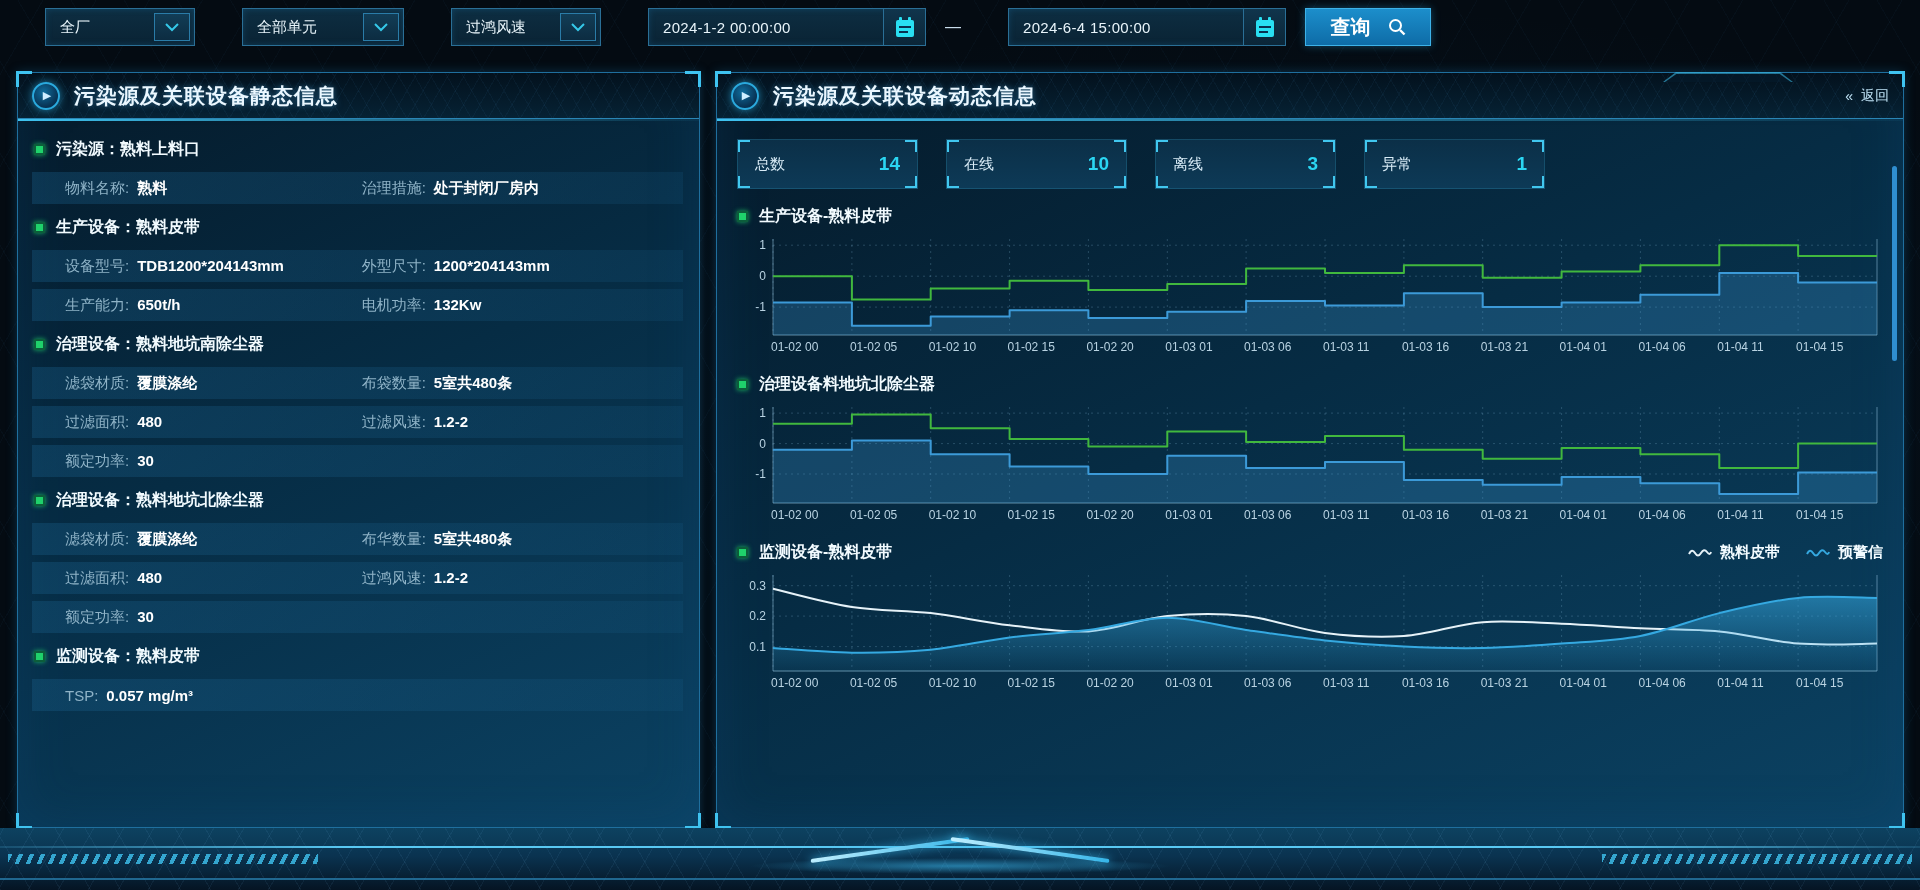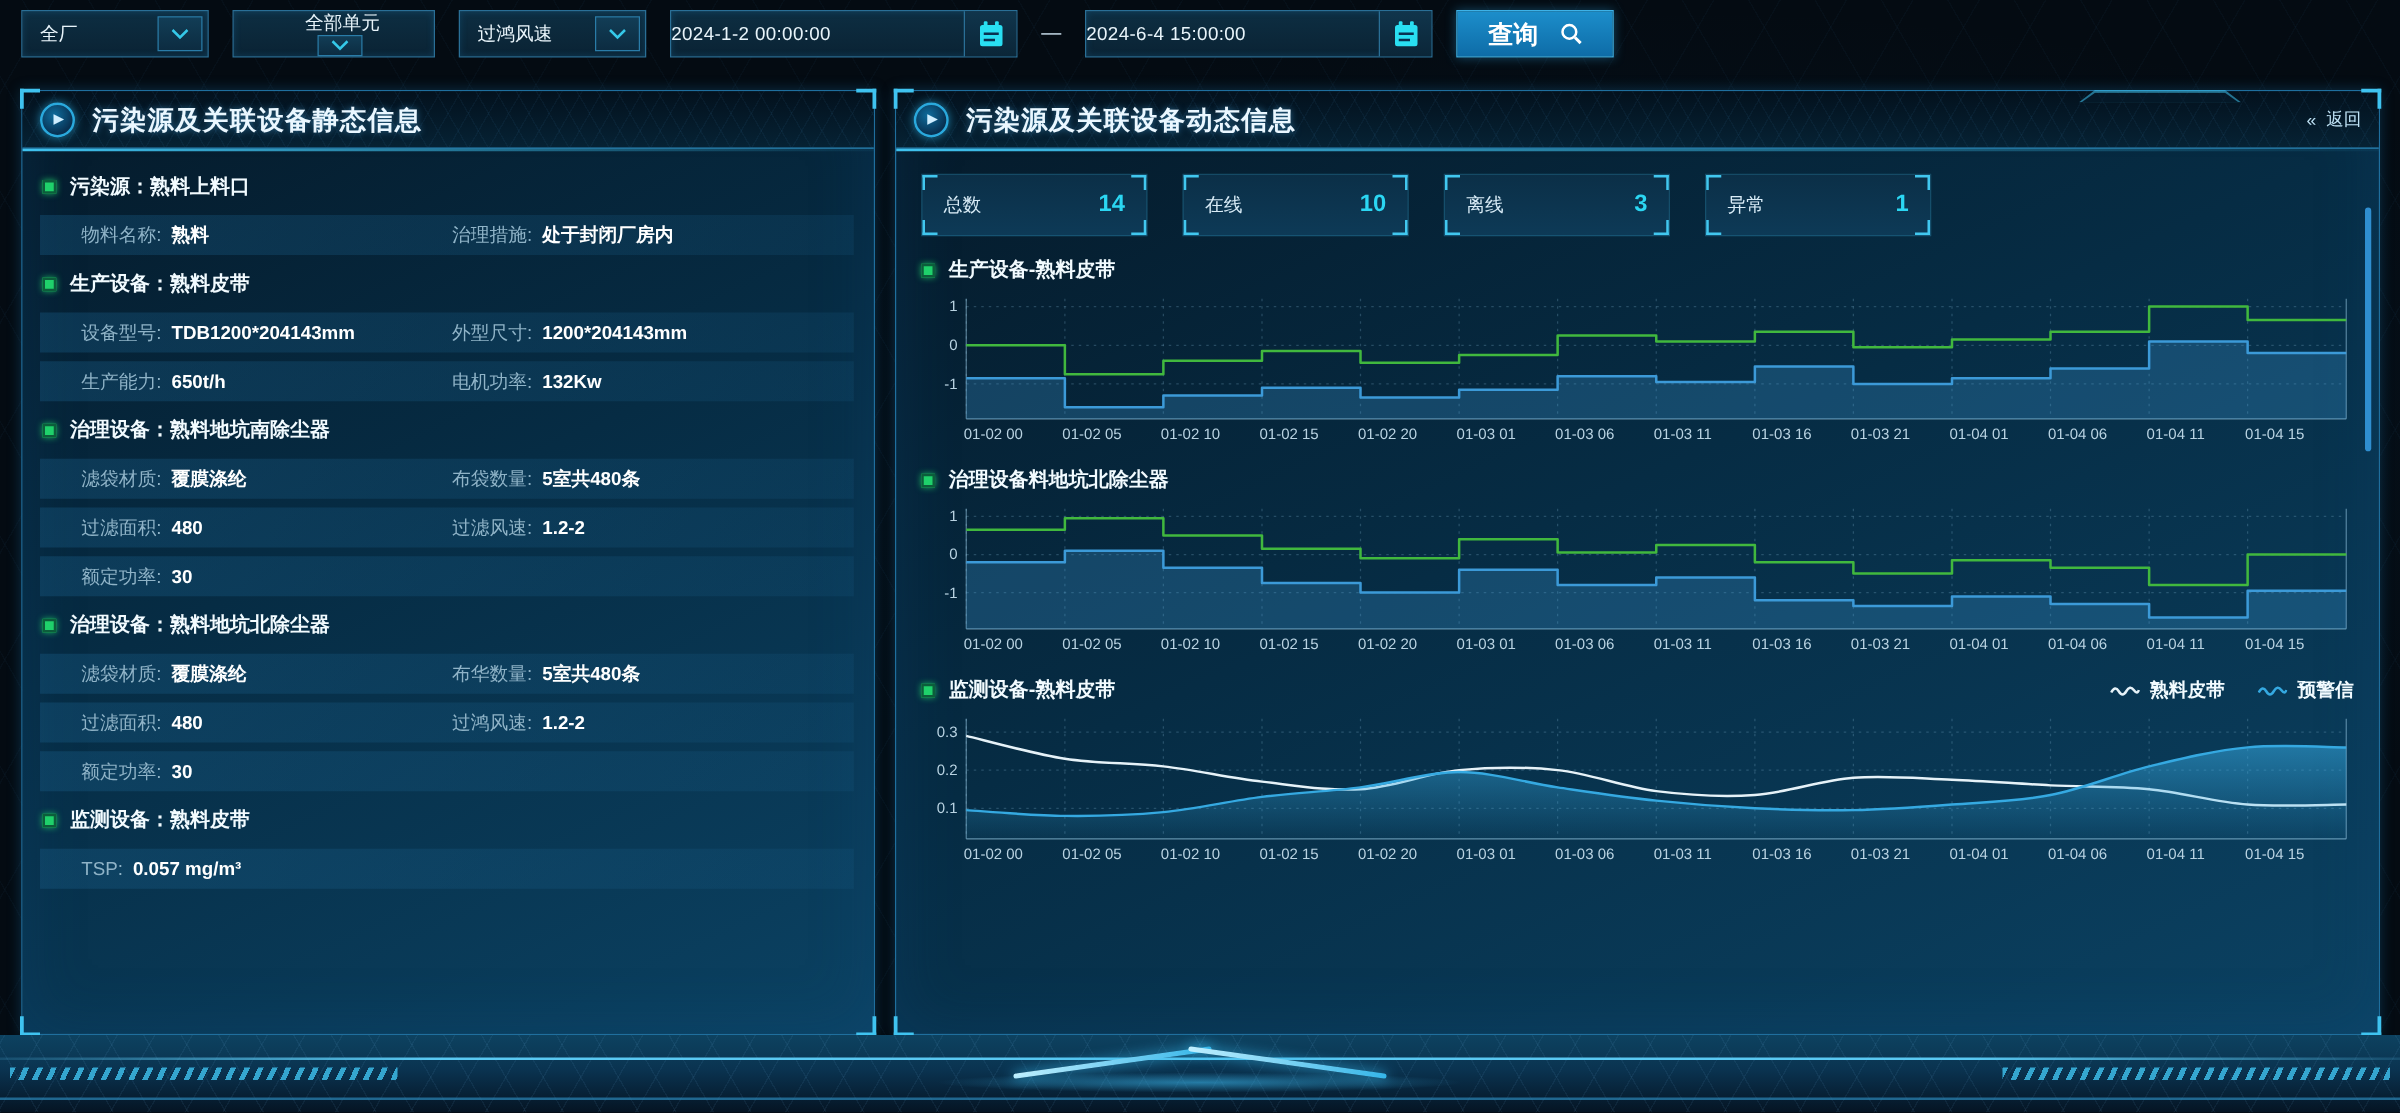--- a/index.html
+++ b/index.html
@@ -18,29 +18,30 @@
       radial-gradient(1200px 500px at 70% 40%, rgba(20,80,130,0.12), transparent 70%);
   }
 
   
   .topbar { position:absolute; top:8px; left:17px; display:flex; align-items:center; gap:19px; z-index:5; }
   .select, .datebox {
     height:38px; display:flex; align-items:center;
     background:linear-gradient(180deg,#0d2e42,#0a2334);
     border:1px solid #2a6f96; position:relative;
     box-shadow:0 0 6px rgba(30,130,190,0.25) inset;
+    margin-left:28px;
   }
   .select { width:150px; justify-content:space-between; padding-left:14px; cursor:pointer; }
-  .select.w2 { width:162px;flex-direction:column; }
+  .select.w2 { width:162px; }
   .sel-text { font-size:15px; color:#e8f4fa; }
   .chev-box { width:36px; height:28px; margin-right:4px; border:1px solid #2a7ca8;
     display:flex; align-items:center; justify-content:center;
     background:linear-gradient(180deg,#123d56,#0c2c41); }
   .chev-box svg { display:block; }
-  .datebox { width:278px; justify-content:space-between; }
+  .datebox { width:278px; justify-content:space-between; padding-left:14px; }
   .date-text { font-size:15px; color:#e8f4fa; letter-spacing:0.3px; }
   .cal-box { width:42px; height:36px; display:flex; align-items:center; justify-content:center;
     border-left:1px solid #2a6f96; background:linear-gradient(180deg,#10354c,#0b2638); }
   .range-dash { color:#cfe4f2; font-size:16px; }
   .query-btn { height:38px; width:126px; display:flex; align-items:center; justify-content:space-around;
     padding:0 16px; background:linear-gradient(180deg,#1c8ecb,#0e6ca7);
     border:1px solid #3db2e8; cursor:pointer; box-shadow:0 0 8px rgba(40,160,220,0.4); }
   .query-btn span { font-size:20px; font-weight:bold; color:#ffffff; }
 
   

